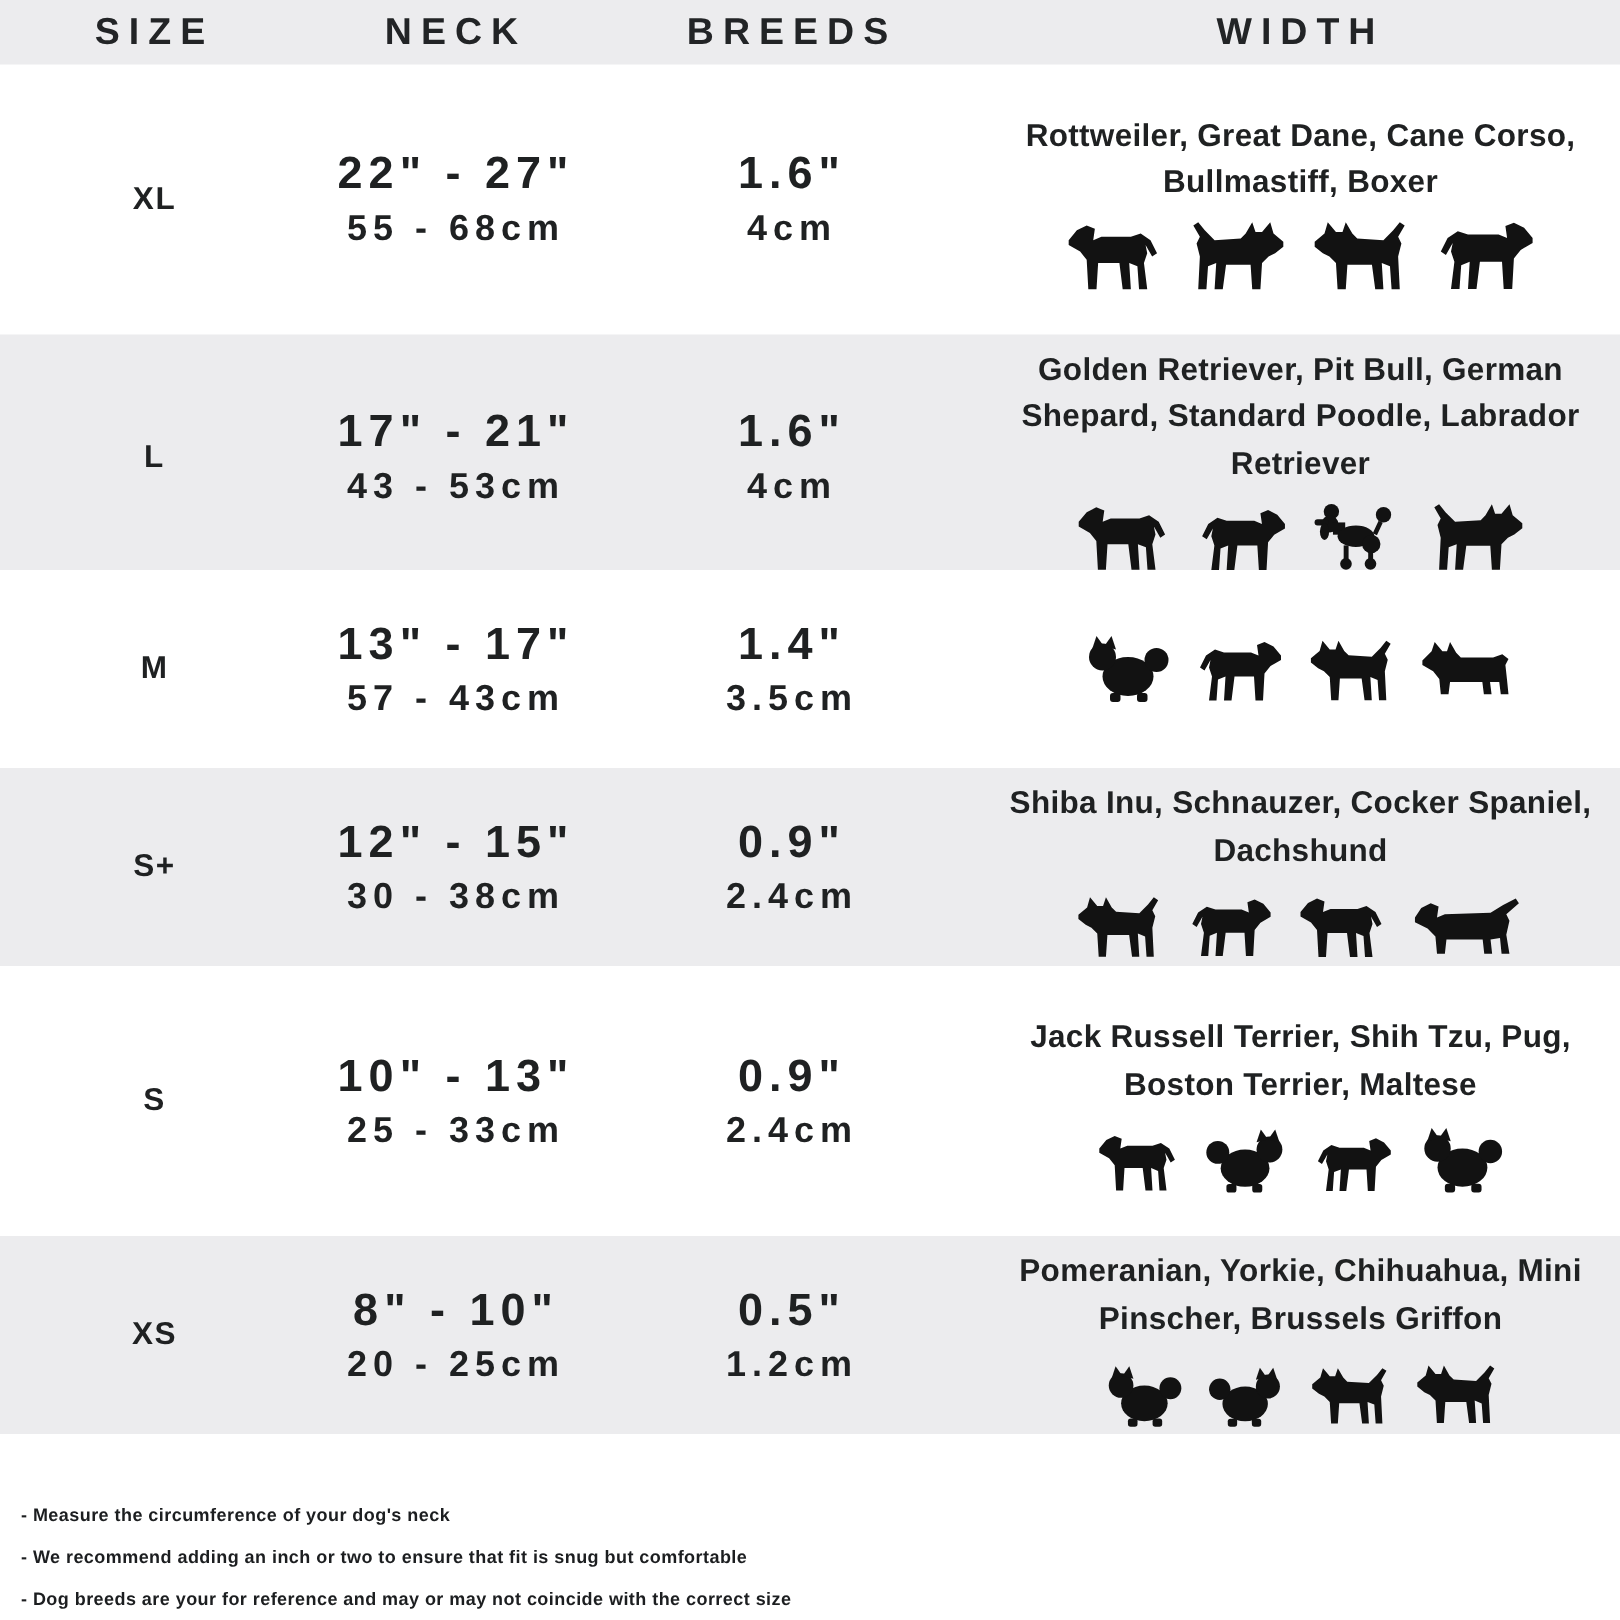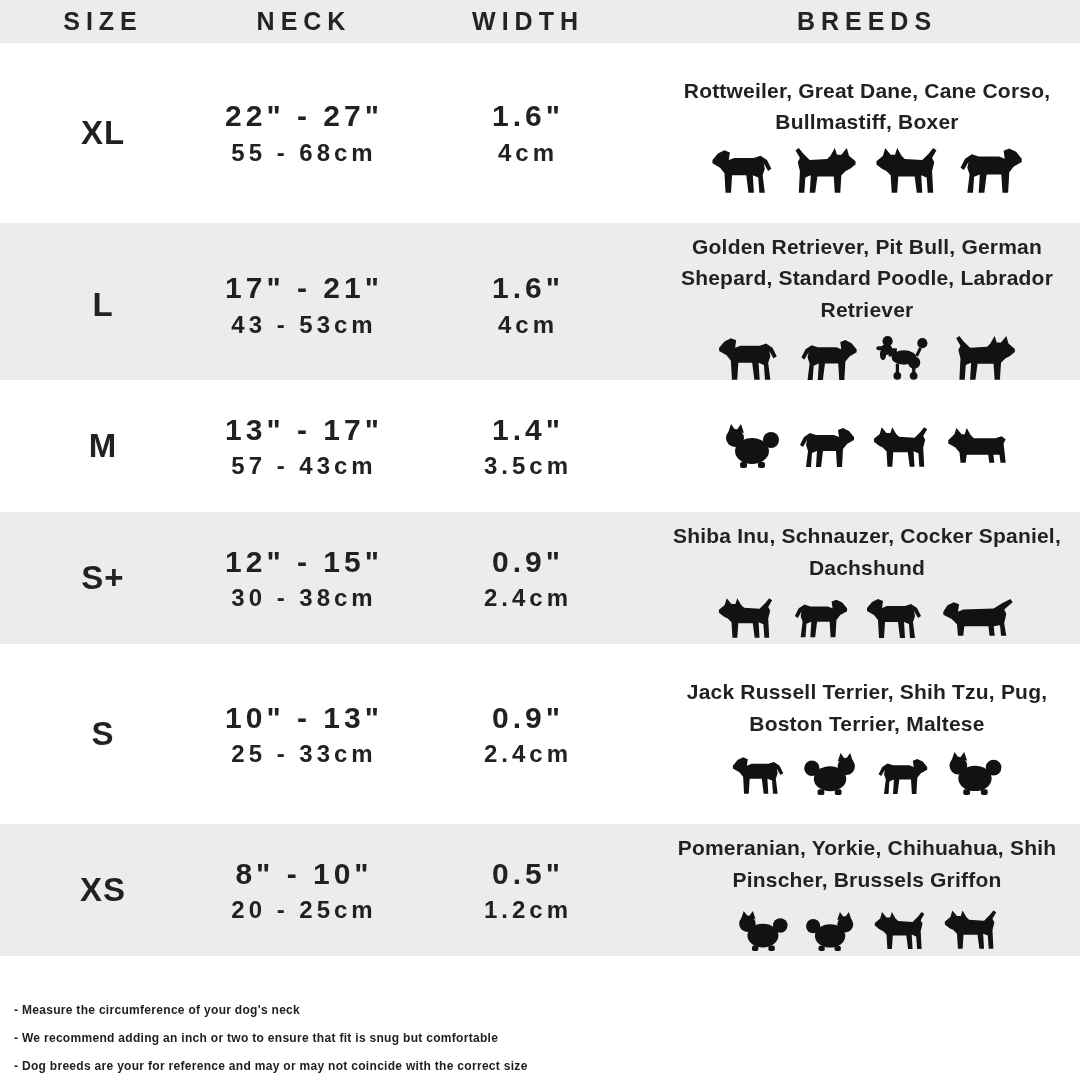--- a/index.html
+++ b/index.html
@@ -30,21 +30,21 @@
 
   .r-xl { height:140px; }
   .r-l  { height:157px; }
   .r-m  { height:149px; }
   .r-sp { height:150px; }
   .r-s  { height:148px; }
   .r-xs { height:155px; }
 
   .size-label {
     text-align:center;
-    font-size:33px;
+    font-size:21px;
     font-weight:700;
     letter-spacing:1px;
   }
   .meas { text-align:center; font-weight:700; }
   .meas .in { font-size:30px; letter-spacing:4px; line-height:1.35; }
   .meas .cm { font-size:24px; letter-spacing:4px; line-height:1.35; }
 
   .breeds-cell {
     height:100%;
     display:flex;
@@ -124,22 +124,22 @@
   <symbol id="dog-corgi" viewBox="0 0 64 40">
     <path d="M2 12 L8 6 L10 0 L15 6 L18 6 L20 0 L24 7 L27 10 L48 10 L54 8 L58 11 L56 15 L57 24 L58 34 L53 34 L52 26 L46 26 L47 34 L42 34 L41 26 L20 26 L19 34 L14 34 L13 24 L9 19 L2 15 Z"></path>
   </symbol>
 </svg>
 
 <div class="chart">
 
   <div class="row shade header-row">
     <div class="hcell">SIZE</div>
     <div class="hcell">NECK</div>
+    <div class="hcell">BREEDS</div>
     <div class="hcell">WIDTH</div>
-    <div class="hcell">BREEDS</div>
   </div>
 
   <div class="row r-xl">
     <div class="size-label">XL</div>
     <div class="meas">
       <div class="in">22" - 27"</div>
       <div class="cm">55 - 68cm</div>
     </div>
     <div class="meas">
       <div class="in">1.6"</div>
@@ -283,21 +283,21 @@
     <div class="size-label">XS</div>
     <div class="meas">
       <div class="in">8" - 10"</div>
       <div class="cm">20 - 25cm</div>
     </div>
     <div class="meas">
       <div class="in">0.5"</div>
       <div class="cm">1.2cm</div>
     </div>
     <div class="breeds-cell">
-      <div class="breeds-text">Pomeranian, Yorkie, Chihuahua, Shih Pinscher, Brussels Griffon</div>
+      <div class="breeds-text">Pomeranian, Yorkie, Chihuahua, Mini Pinscher, Brussels Griffon</div>
       <div class="dogs">
         <svg class="dog" width="54" height="42">
             <use href="#dog-fluffy"></use>
           </svg>
         <svg class="dog flip" width="52" height="41">
             <use href="#dog-fluffy"></use>
           </svg>
         <svg class="dog" width="54" height="42">
             <use href="#dog-prick"></use>
           </svg>

